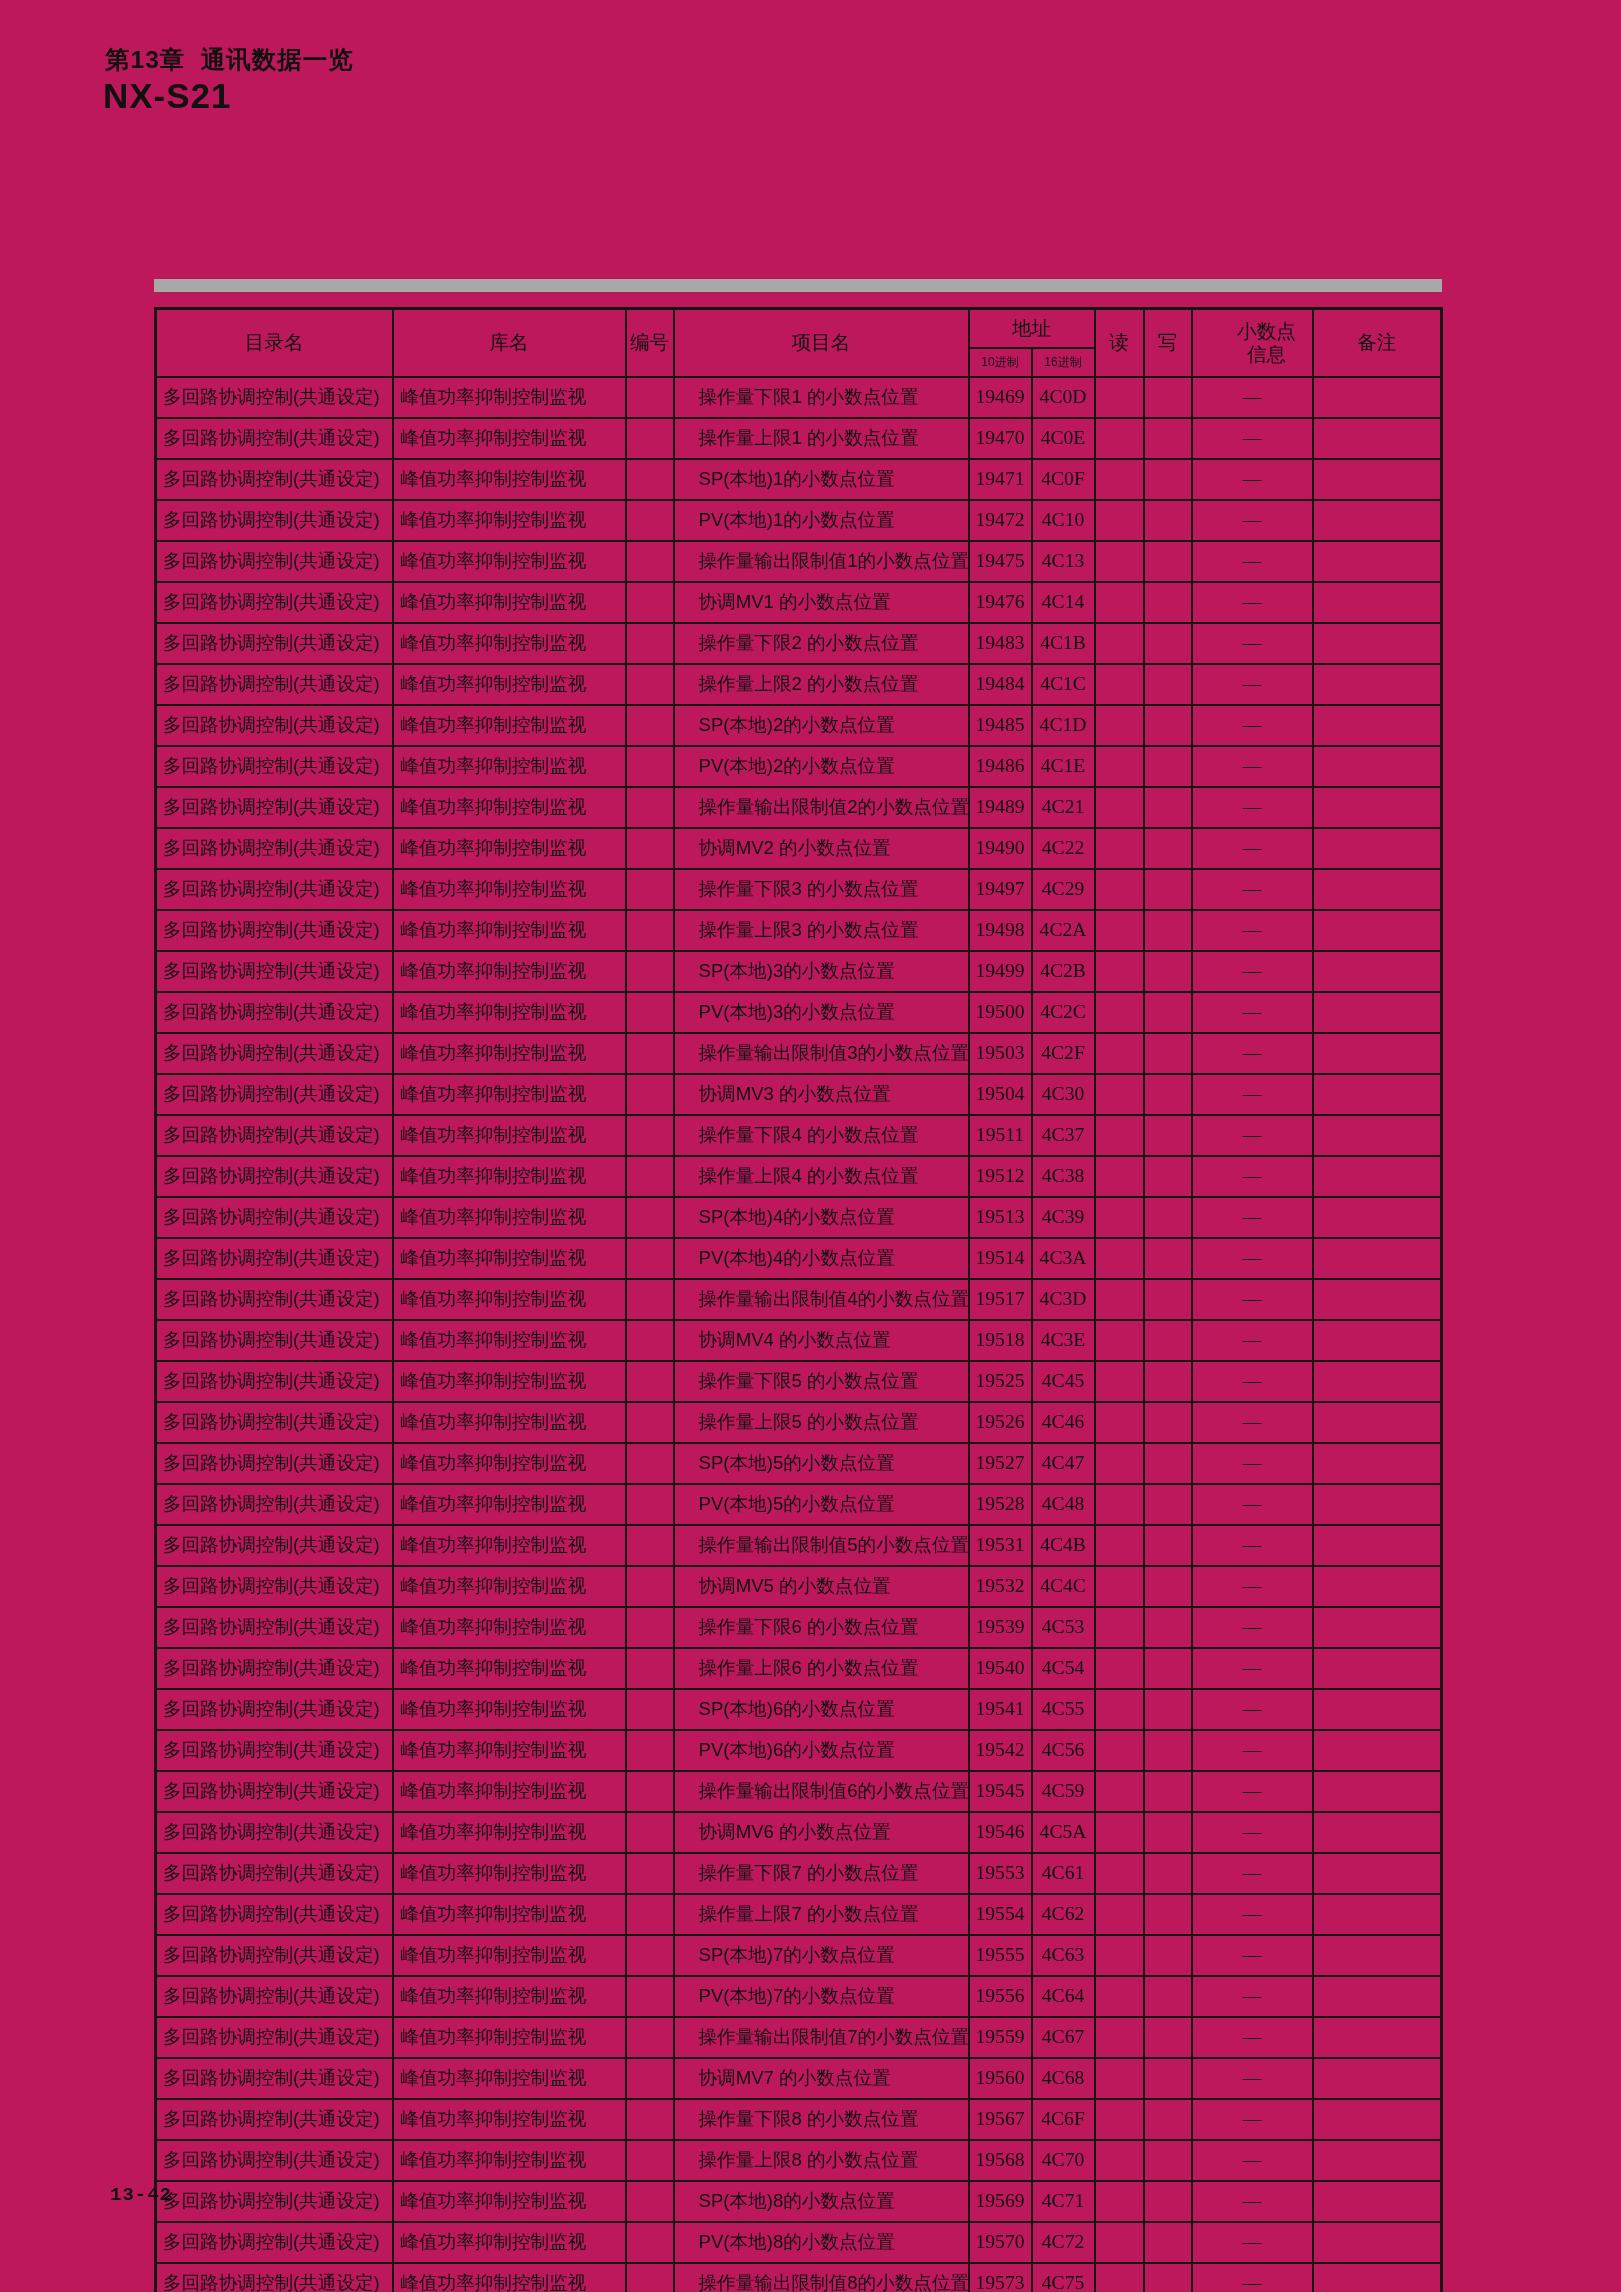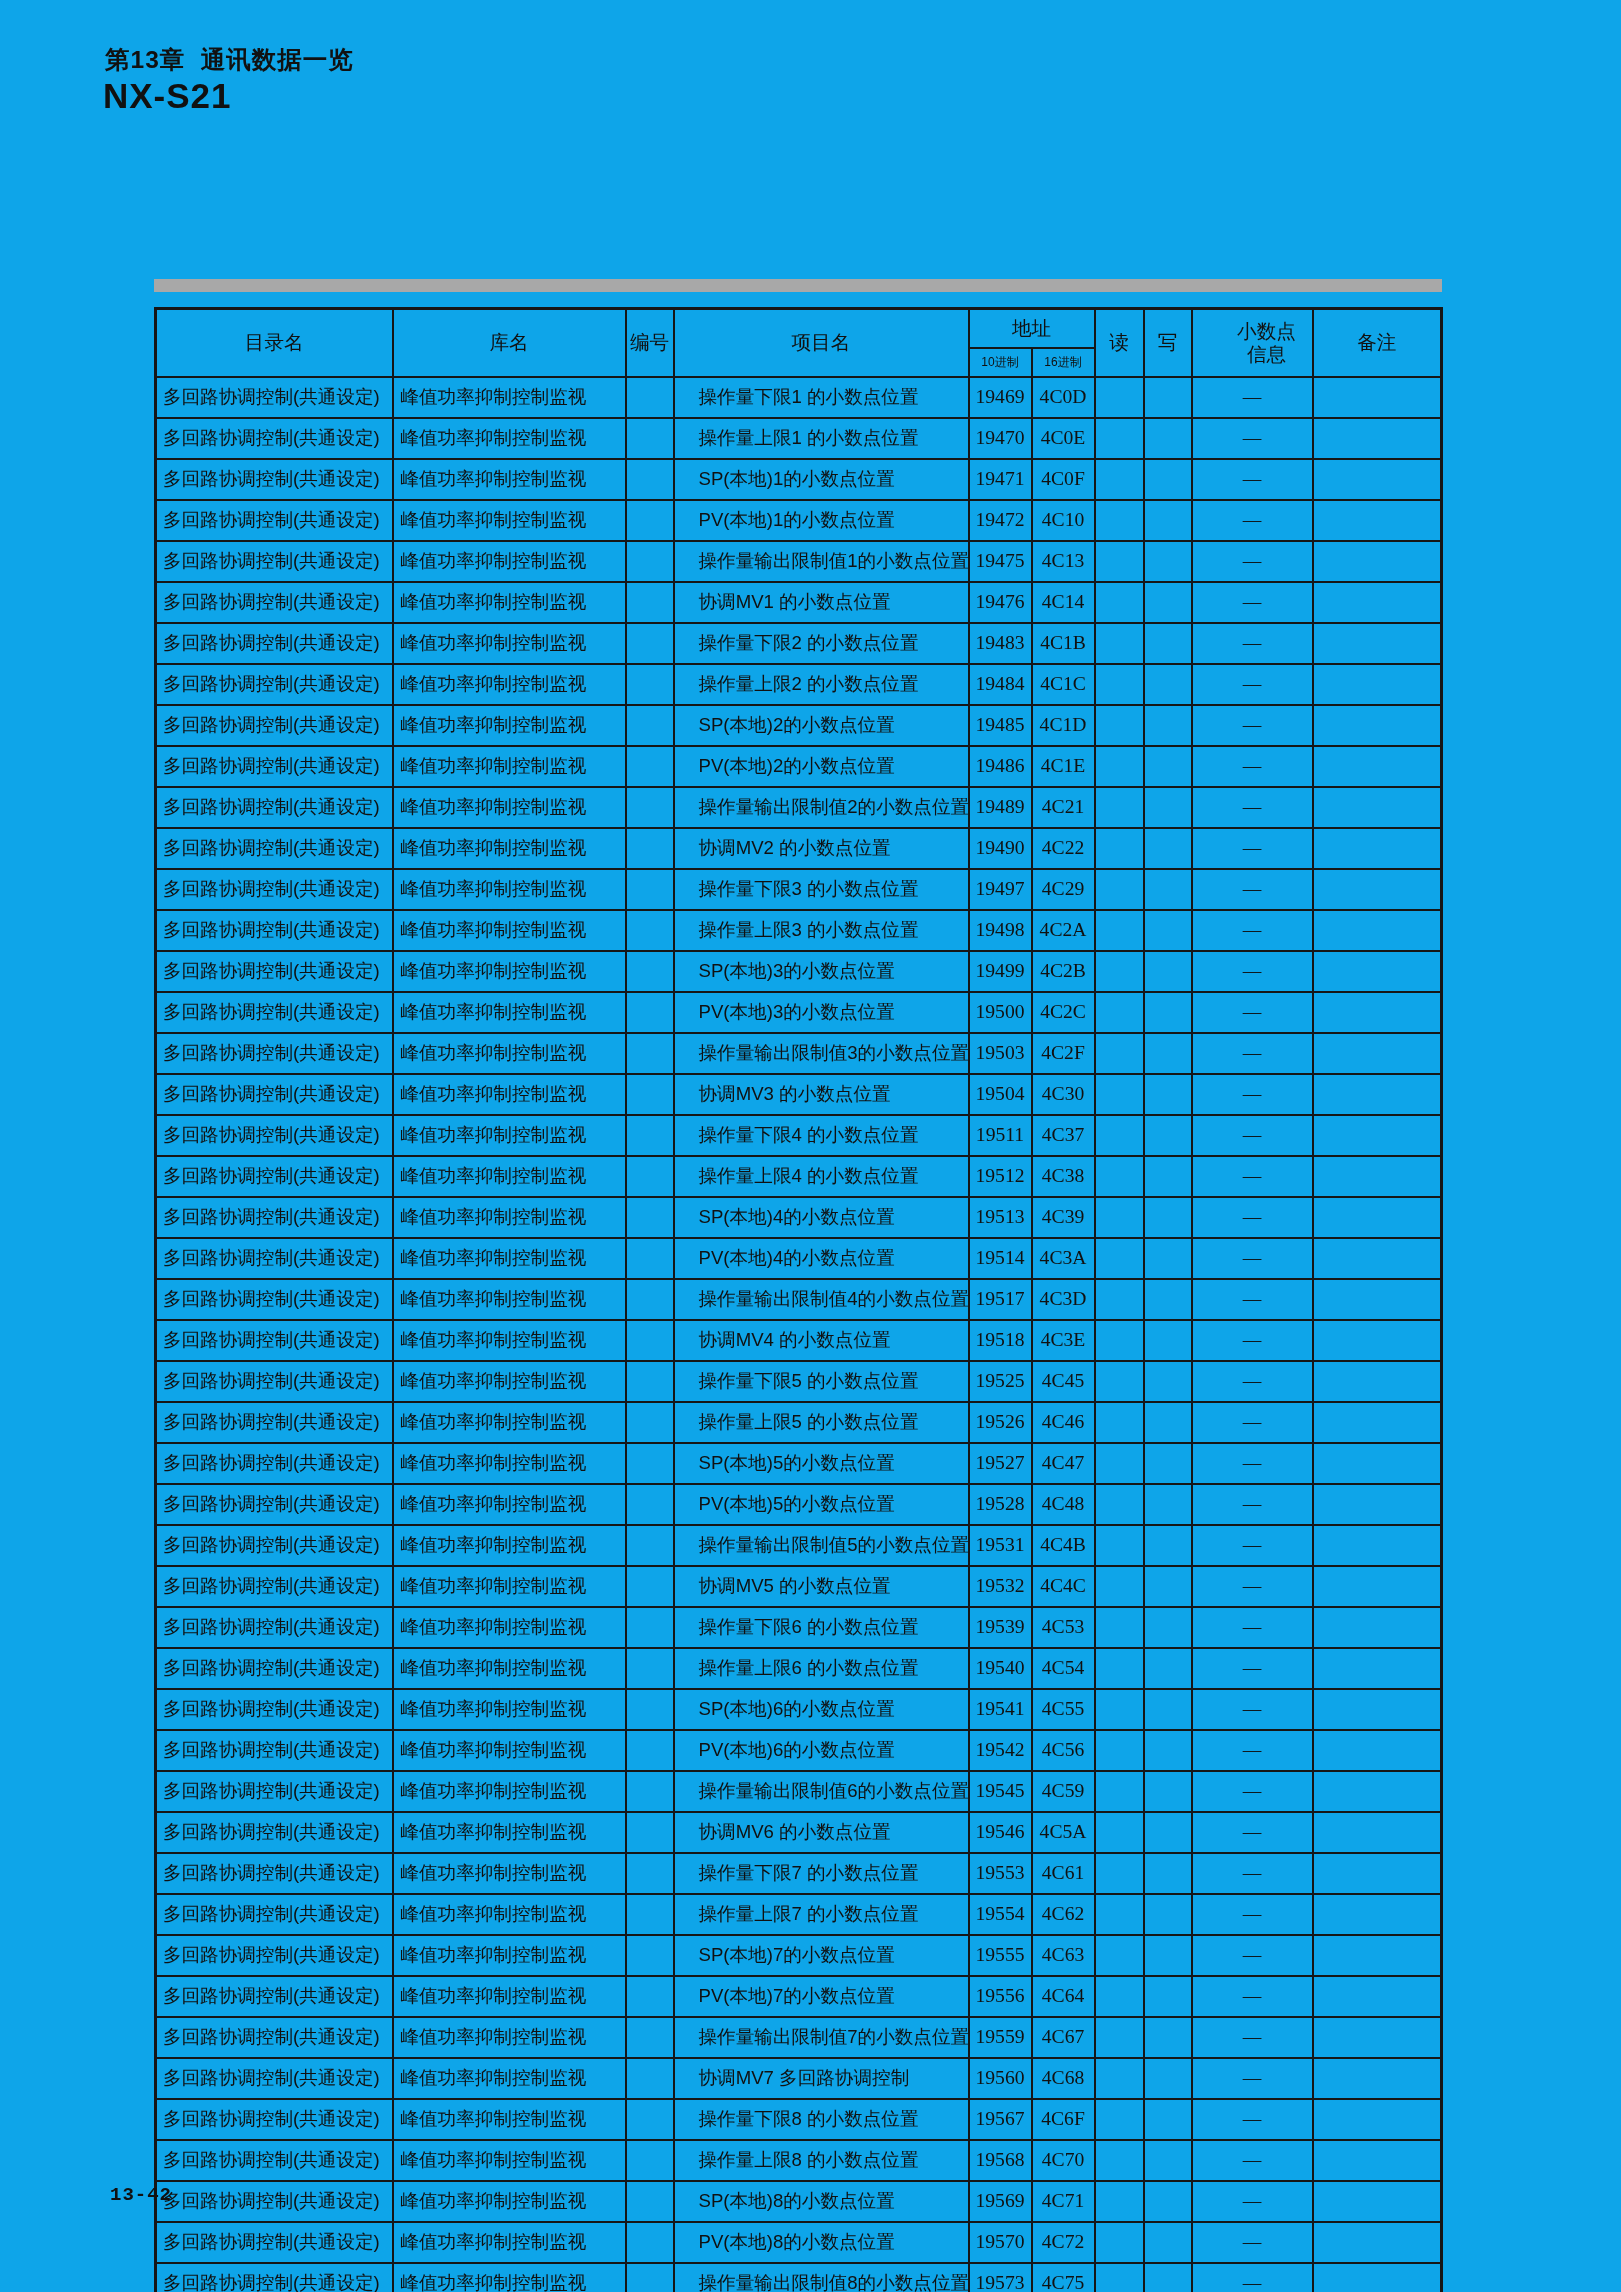--- a/index.html
+++ b/index.html
@@ -1,20 +1,20 @@
 <!DOCTYPE html>
 <html><head>
 <meta charset="utf-8">
 <style>
   html, body { margin: 0; padding: 0; background: #ffffff; }
   .page {
     position: relative;
     width: 1621px;
     height: 2293px;
-    background: #0ea5e9;
+    background: #be185d;
     font-family: "Liberation Sans", sans-serif;
     color: #111111;
     overflow: hidden;
   }
   .chapter-header {
     position: absolute;
     left: 105px; top: 43px;
     font-size: 24.5px;
     font-weight: bold;
     letter-spacing: 1px;
@@ -621,21 +621,21 @@
           <td class="col-hex">4C67</td>
           <td class="col-read"></td>
           <td class="col-write"></td>
           <td class="col-decimal_info">—</td>
           <td class="col-remarks"></td>
         </tr>
         <tr>
           <td class="col-directory">多回路协调控制(共通设定)</td>
           <td class="col-library">峰值功率抑制控制监视</td>
           <td class="col-number"></td>
-          <td class="col-item">协调MV7 多回路协调控制</td>
+          <td class="col-item">协调MV7 的小数点位置</td>
           <td class="col-dec">19560</td>
           <td class="col-hex">4C68</td>
           <td class="col-read"></td>
           <td class="col-write"></td>
           <td class="col-decimal_info">—</td>
           <td class="col-remarks"></td>
         </tr>
         <tr>
           <td class="col-directory">多回路协调控制(共通设定)</td>
           <td class="col-library">峰值功率抑制控制监视</td>

